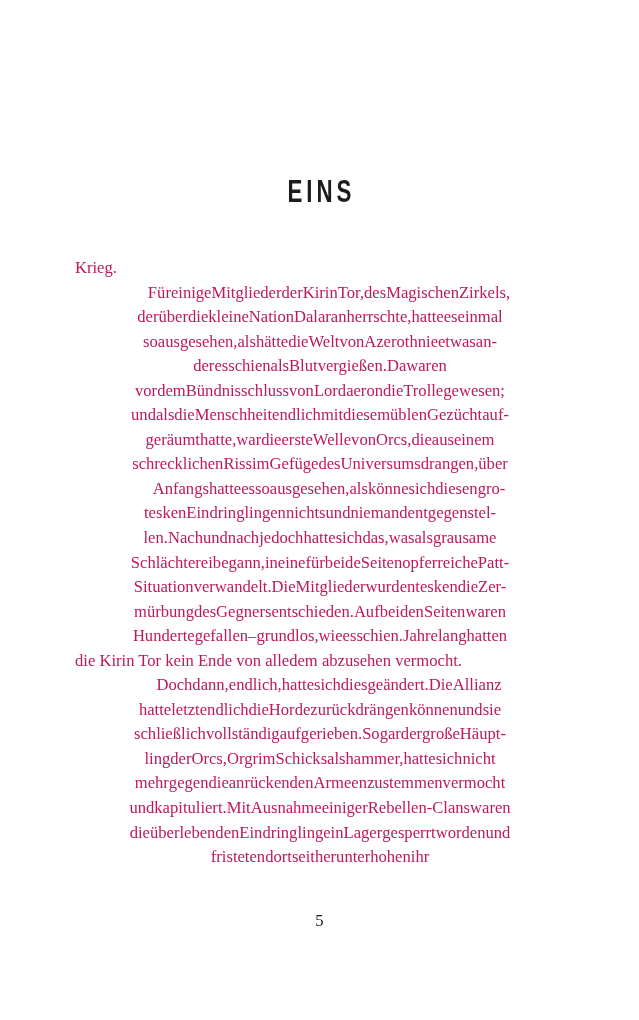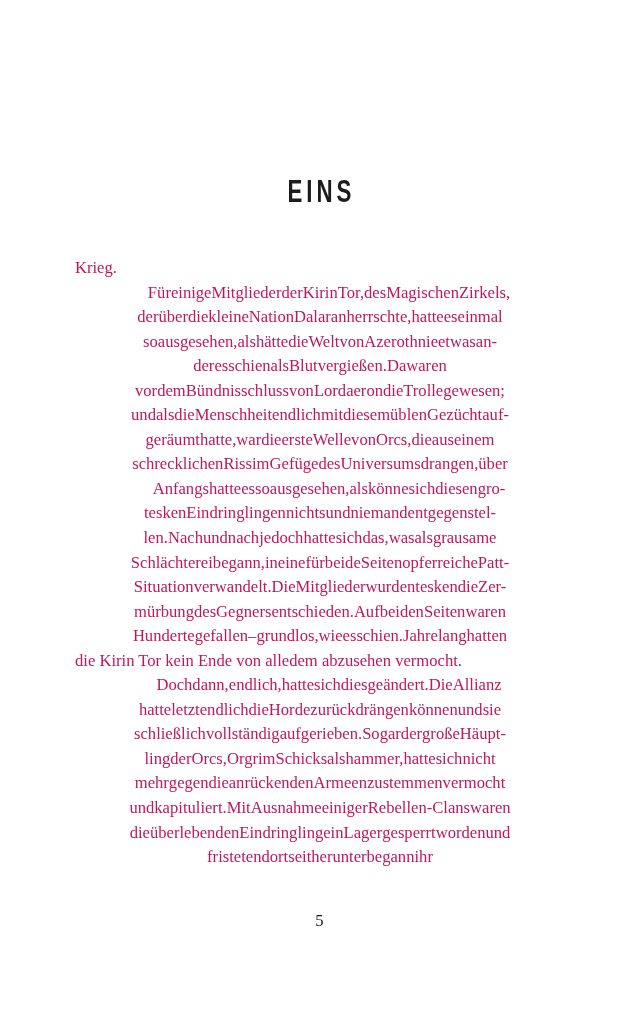--- a/index.html
+++ b/index.html
@@ -338,21 +338,21 @@
           <span>Lager</span>
           <span>gesperrt</span>
           <span>worden</span>
           <span>und</span>
         </span>
         <span class="line justify">
           <span>fristeten</span>
           <span>dort</span>
           <span>seither</span>
           <span>unter</span>
-          <span>begann</span>
+          <span>hohen</span>
           <span>ihr</span>
         </span>
       </p>
     </div>
 
   <div class="folio">5</div>
 
 </div>
 
 </body></html>

